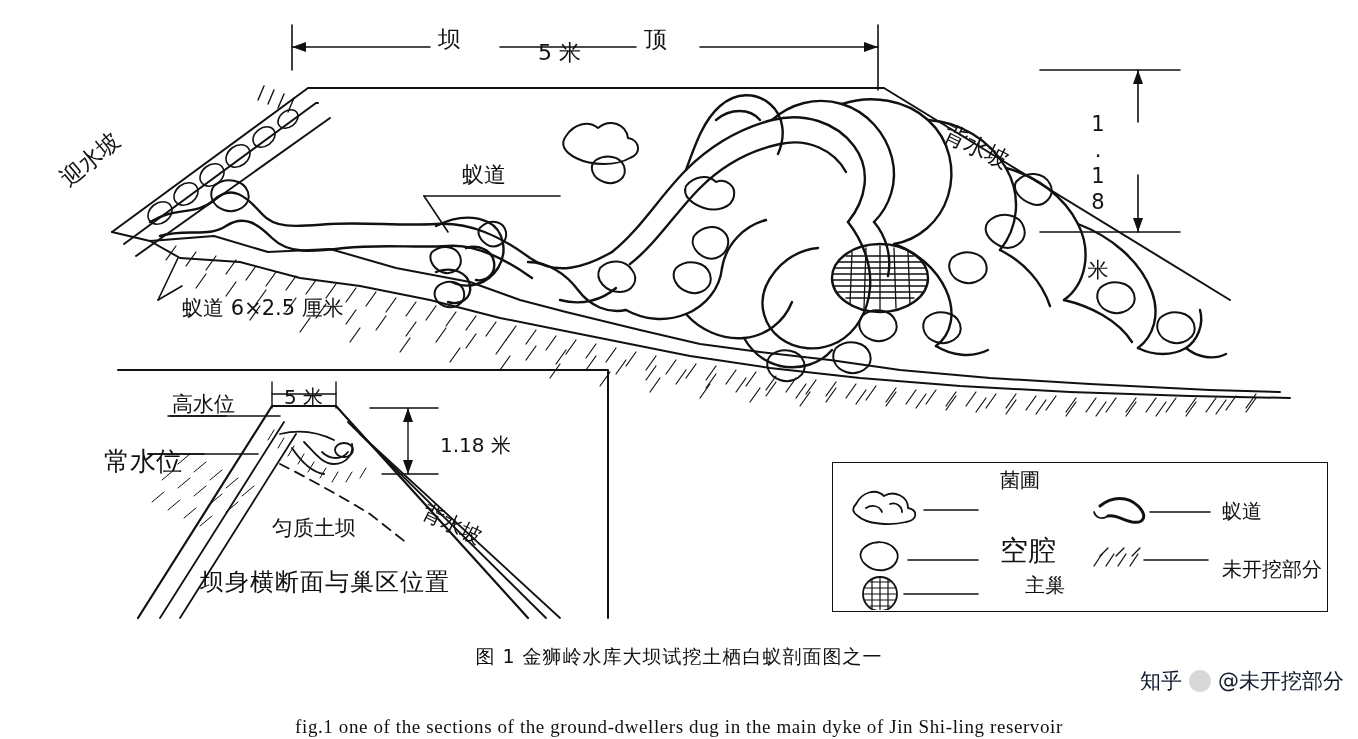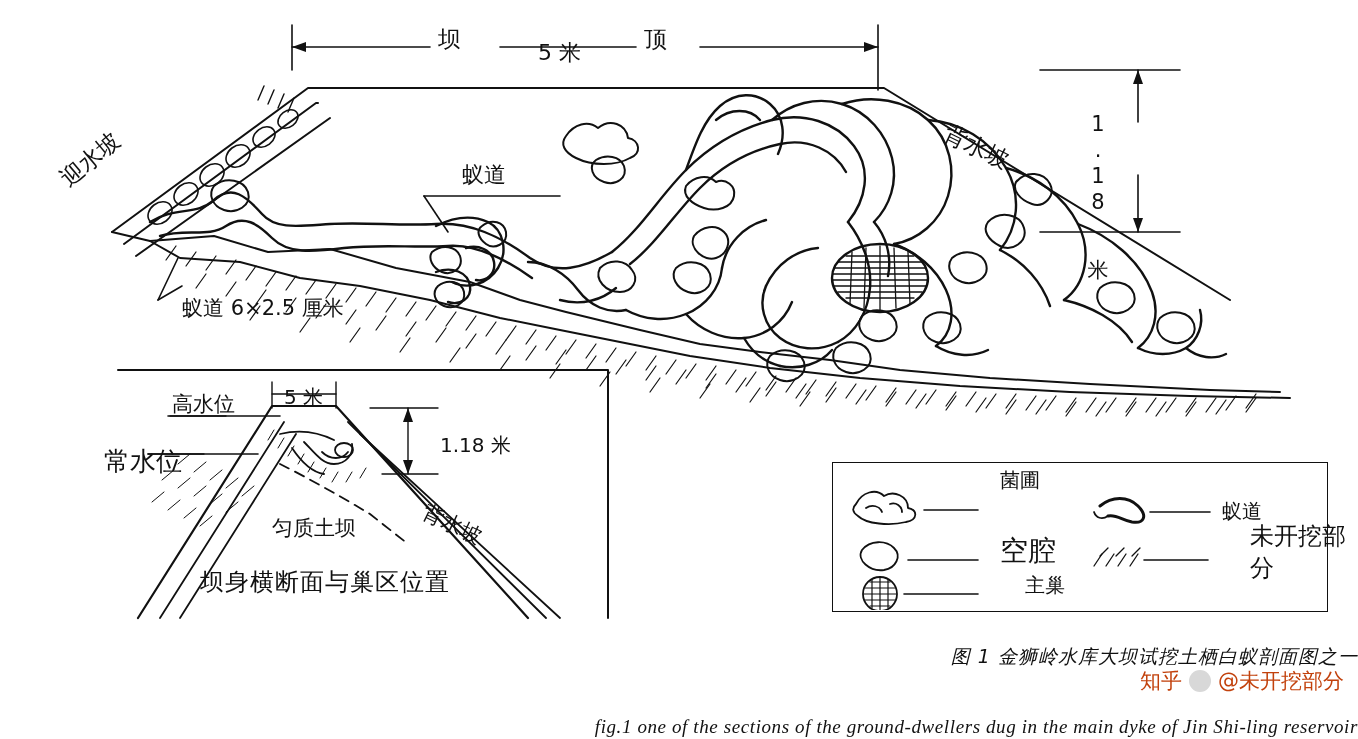--- a/index.html
+++ b/index.html
@@ -13,30 +13,30 @@
     position:relative;
   }
   #stage{position:absolute;left:0;top:0;width:1358px;height:739px;}
   .abs{position:absolute;}
   .lbl{font-family:"Liberation Serif", serif;color:#111;white-space:nowrap;}
   .cn{font-family:"DejaVu Sans", sans-serif;}
   .rot-neg40{transform:rotate(-40deg);transform-origin:left top;}
   .rot-pos26{transform:rotate(26deg);transform-origin:left top;}
   .vert{writing-mode:vertical-rl;text-orientation:upright;}
   .fig-cap{
-    position:absolute;width:100%;text-align:right;font-style:italic;
+    position:absolute;width:100%;text-align:center;
   }
   .caption-cn{font-family:"DejaVu Sans", sans-serif;font-size:19px;letter-spacing:1px;}
   .caption-en{font-family:"Liberation Serif", serif;font-size:19px;letter-spacing:.6px;margin-top:16px;}
   .wm{
     position:absolute;right:14px;bottom:44px;
     font-family:"DejaVu Sans", sans-serif;
     font-size:21px;color:#b9b9b9;display:flex;align-items:center;gap:7px;
   }
-  .wm .zh{font-size:21px;color:#c2410c;}
+  .wm .zh{font-size:21px;color:#0f172a;}
   .wm .av{width:22px;height:22px;border-radius:50%;background:#d8d8d8;display:inline-block;}
   .legend-box{
     position:absolute;border:1.6px solid #111;background:transparent;
   }
   .legend-label{font-family:"DejaVu Sans", sans-serif;font-size:17px;}
 </style>
 </head>
 <body>
 
 <div id="stage">
@@ -461,21 +461,21 @@
           <line x1="56" y1="118" x2="56" y2="146"></line>
         </g>
       </g>
       <line x1="72" y1="132" x2="146" y2="132" stroke-width="1.6"></line>
     </g>
   </svg>
 
   <div class="abs legend-label" style="left:1000px;top:467px;font-size:20px;">菌圃</div>
   <div class="abs legend-label" style="left:1222px;top:498px;font-size:20px;">蚁道</div>
   <div class="abs legend-label" style="left:1000px;top:532px;font-size:28px;">空腔</div>
-  <div class="abs legend-label" style="left:1222px;top:520px;font-size:24px;margin-left:28px;">未开挖部分</div>
+  <div class="abs legend-label" style="left:1222px;top:556px;font-size:20px;">未开挖部分</div>
   <div class="abs legend-label" style="left:1000px;top:572px;font-size:20px;margin-left:25px;">主巢</div>
 
   <div class="fig-cap caption-cn" style="left:0;top:644px;">图 1    金狮岭水库大坝试挖土栖白蚁剖面图之一</div>
   <div class="fig-cap caption-en" style="left:0;top:700px;">fig.1  one of the sections of the ground-dwellers dug in the main dyke of Jin Shi-ling reservoir</div>
 
   <div class="wm">
     <span class="zh">知乎</span>
     <span class="av"></span>
     <span class="zh">@未开挖部分</span>
   </div>

